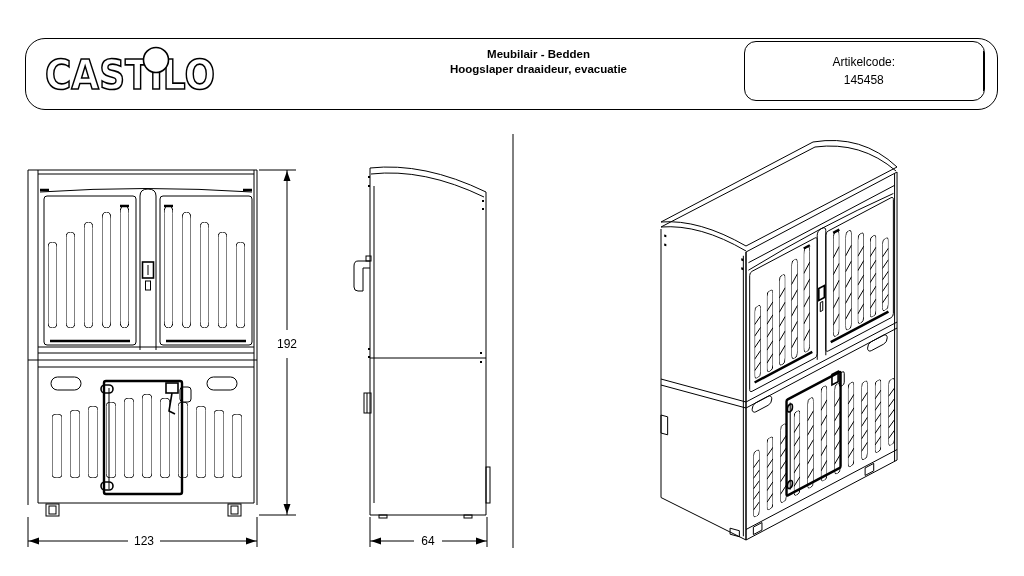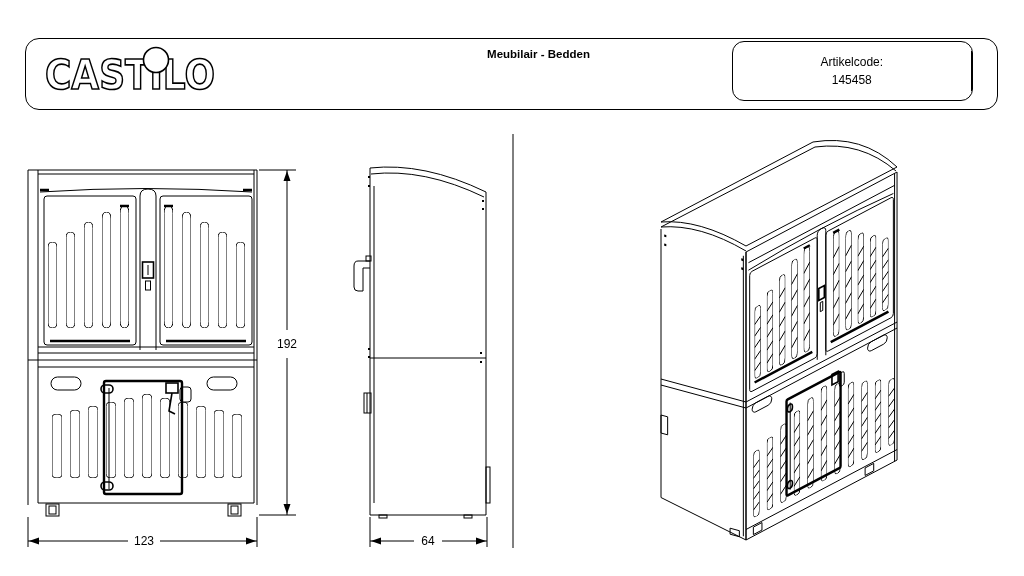--- a/index.html
+++ b/index.html
@@ -1,28 +1,28 @@
 <!DOCTYPE html>
 <html><head>
 <meta charset="utf-8">
 <style>
   html,body { margin:0; padding:0; background:#ffffff; }
   .sheet { position:relative; width:1024px; height:576px; background:#ffffff;
            font-family:"Liberation Sans", sans-serif; overflow:hidden; }
 
   
   .header-box { position:absolute; left:25px; top:38px; width:971px; height:70px;
-                border:1.5px solid #000; border-radius:14px; }
+                border:1.5px solid #000; border-radius:20px; }
   .logo-svg { position:absolute; left:16px; top:6px; width:180px; height:52px; }
   .logo-text { font-family:"DejaVu Sans", sans-serif; font-weight:bold; font-size:40px;
                fill:#ffffff; stroke:#000000; stroke-width:1.6px; }
   .logo-dot { fill:#ffffff; stroke:#000000; stroke-width:1.6px; }
   .title { position:absolute; left:285px; top:6px; width:455px; text-align:center;
            font-size:11.5px; font-weight:bold; color:#000; line-height:15px; padding-top:2px; }
-  .code-box { position:absolute; right:24px; top:2px; width:239px; height:58px;
+  .code-box { position:absolute; right:12px; top:2px; width:239px; height:58px;
               border:1.5px solid #000; border-radius:12px; display:flex; }
   .code-cell { flex:1; display:flex; flex-direction:column; justify-content:center;
                align-items:center; font-size:12px; color:#000; line-height:18px; }
   .code-divider { width:1.5px; background:#000; margin:9px 0; }
 
   
   .drawing { position:absolute; left:0; top:0; width:1024px; height:576px; }
   .ln   { fill:none; stroke:#000; stroke-width:1; }
   .b2   { fill:none; stroke:#000; stroke-width:2.4; }
   .b15  { fill:none; stroke:#000; stroke-width:1.6; }
@@ -35,20 +35,21 @@
 
 <div class="sheet">
 
   <div class="header-box">
     <svg class="logo-svg" viewBox="0 0 180 52">
       <text class="logo-text" x="3" y="44" textLength="170" lengthAdjust="spacingAndGlyphs">CASTILO</text>
       <circle class="logo-dot" cx="114" cy="15" r="12.5"></circle>
     </svg>
     <div class="title">
       <div>Meubilair - Bedden</div>
+      <div>Hoogslaper draaideur, evacuatie</div>
     </div>
     <div class="code-box">
       <div class="code-cell">
         <div>Artikelcode:</div>
         <div>145458</div>
       </div>
       <div class="code-divider"></div>
     </div>
   </div>
 

